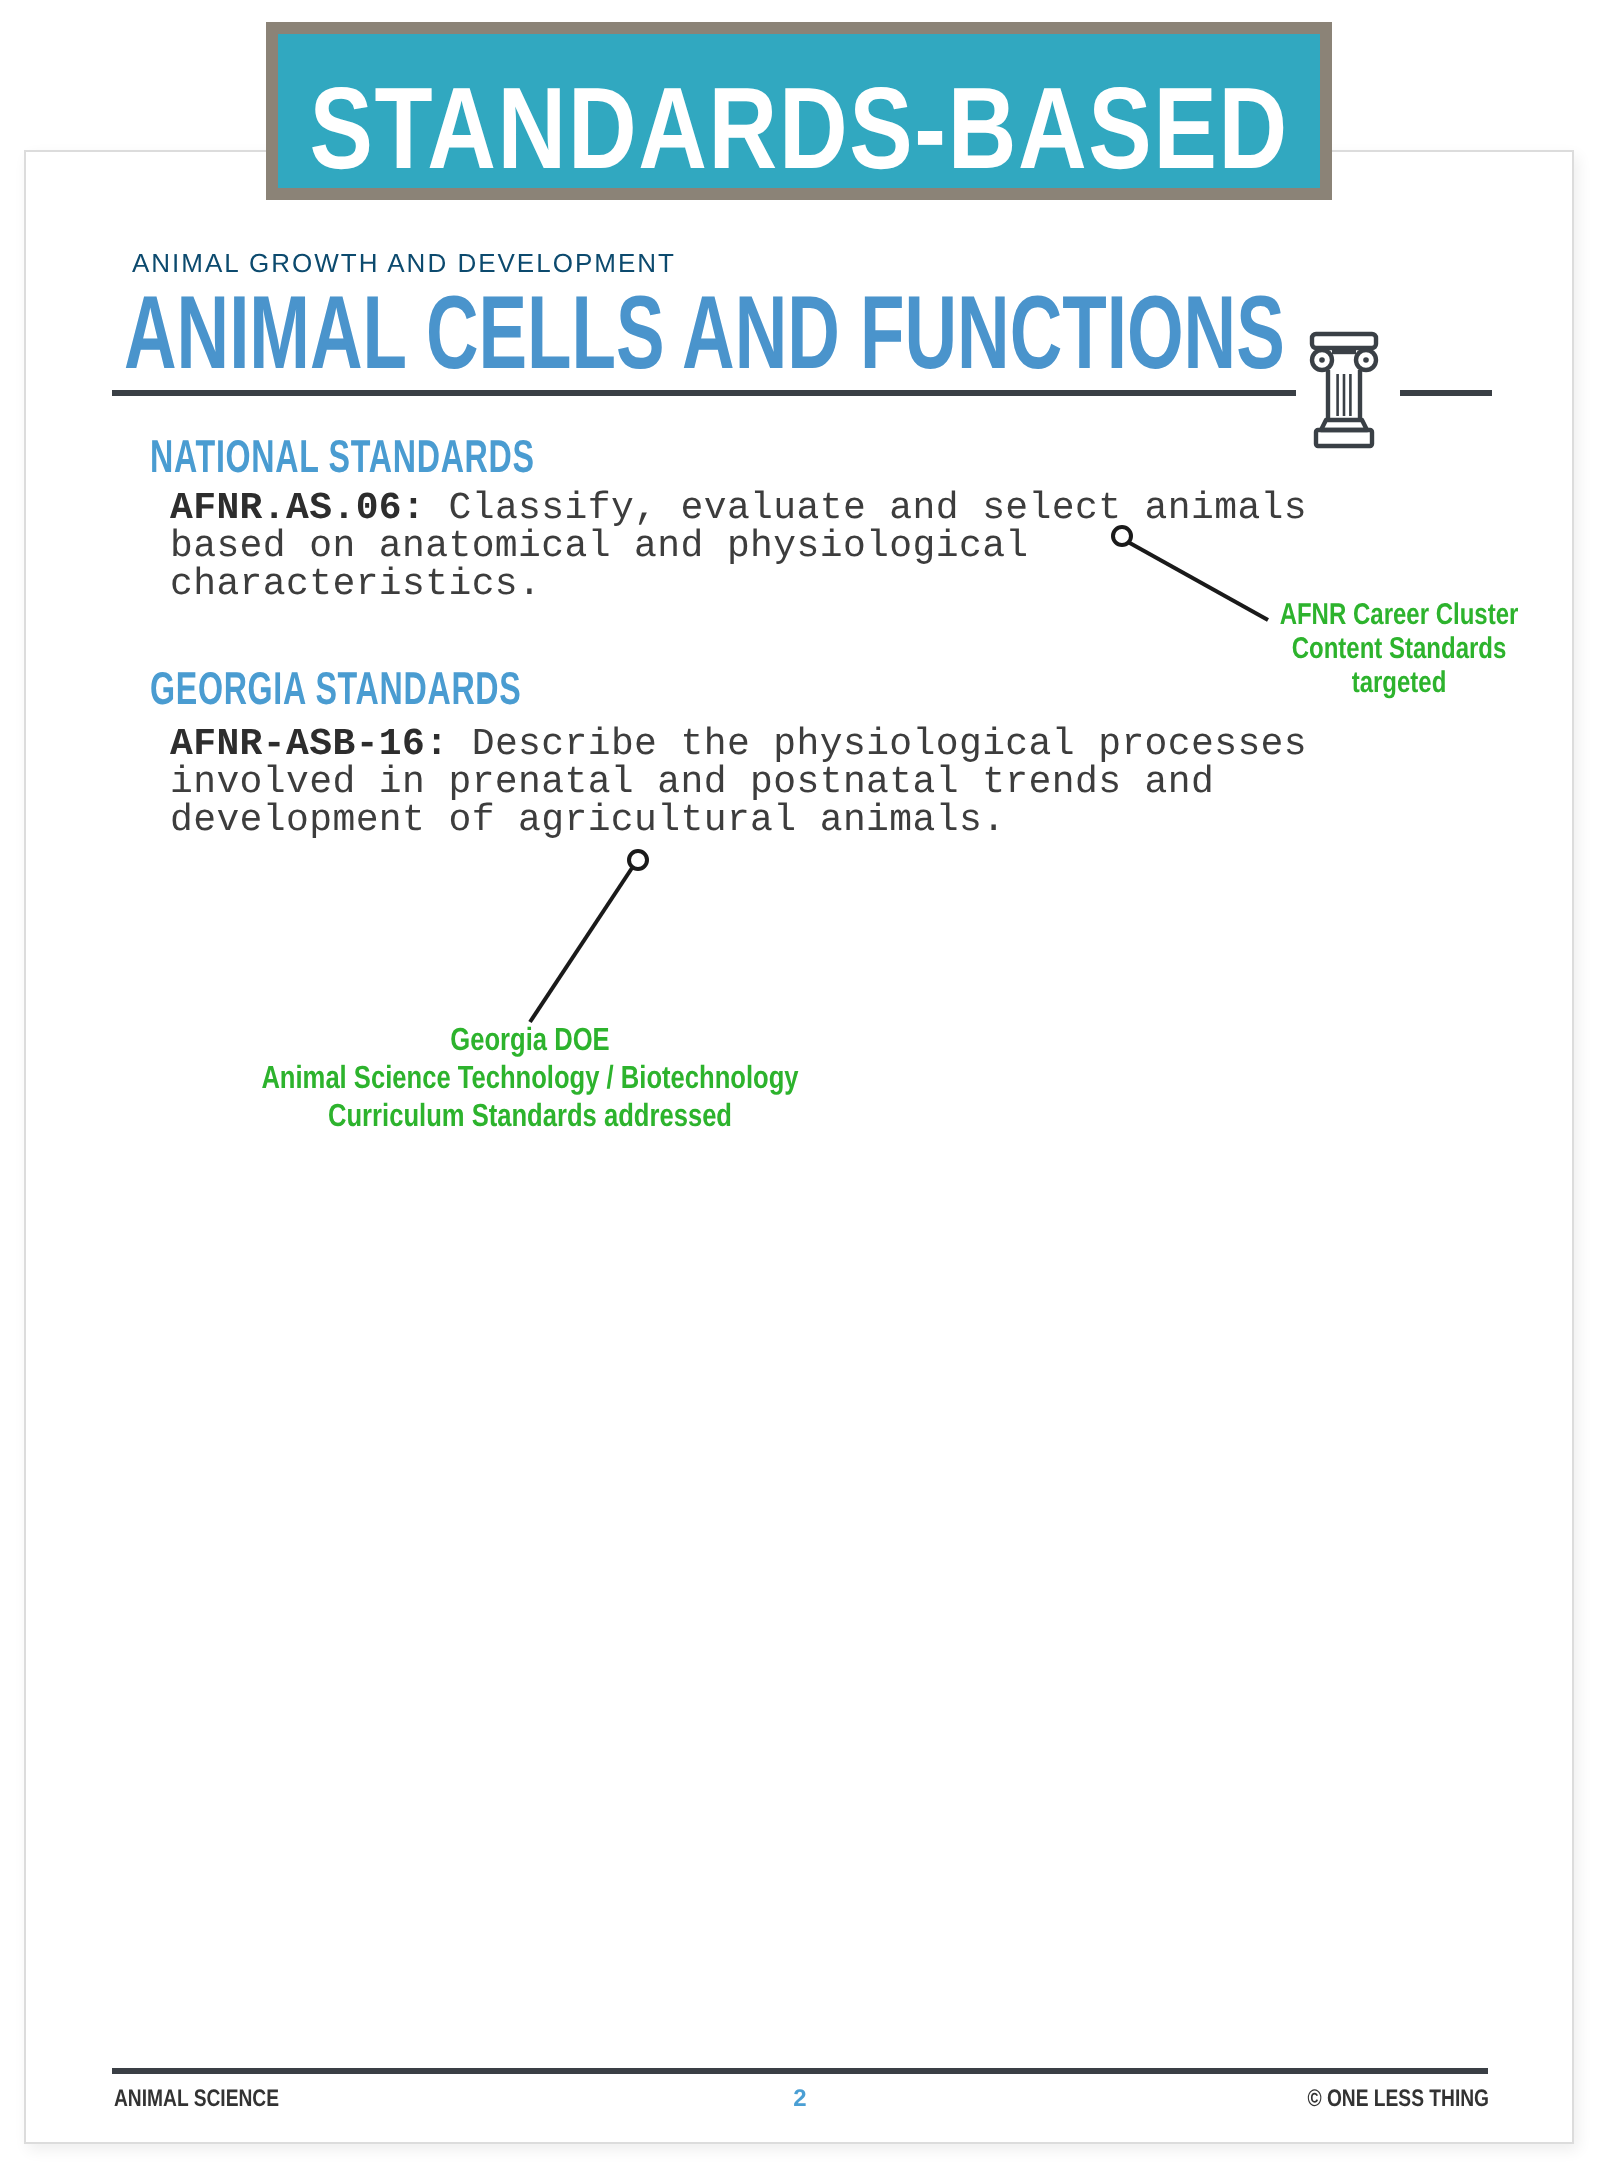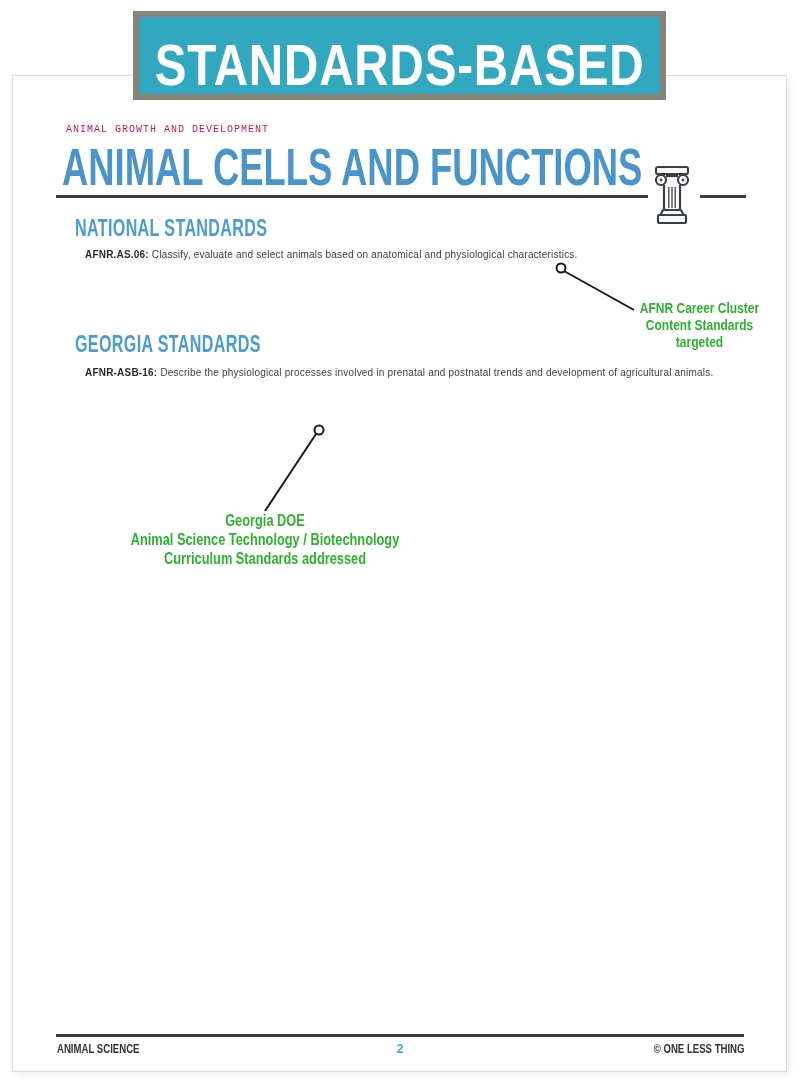--- a/index.html
+++ b/index.html
@@ -18,21 +18,21 @@
     background:#31a8c0; border:6px solid #8b8377;
     display:flex; align-items:flex-end; justify-content:center;
   }
   .banner-text {
     color:#ffffff; font-weight:bold; font-size:58px; line-height:1;
     letter-spacing:1px; white-space:nowrap;
     transform:scaleX(0.82); transform-origin:center center;
   }
   .eyebrow {
     position:absolute; left:66px; top:124px;
-    font-family:Liberation Mono, monospace; font-size:10px; color:#be185d;
+    font-family:Liberation Sans, sans-serif; font-size:13px; color:#0c4a6e;
     letter-spacing:1px; white-space:nowrap;
   }
   .doc-title {
     position:absolute; left:62px; top:141px;
     font-size:52px; font-weight:bold; color:#4a94cc; line-height:1;
     white-space:nowrap; transform:scaleX(0.70); transform-origin:left top;
   }
   .rule { position:absolute; height:3px; background:#3a3f45; }
   .rule-left  { left:56px;  top:195px; width:592px; }
   .rule-right { left:700px; top:195px; width:46px; }
@@ -42,21 +42,21 @@
     position:absolute; left:75px;
     font-size:23px; font-weight:bold; color:#4a9cd1; line-height:1;
     letter-spacing:0.5px; white-space:nowrap;
     transform:scaleX(0.70); transform-origin:left top;
   }
   .heading-national { top:217px; }
   .heading-georgia  { top:333px; }
 
   .std-para {
     position:absolute; left:85px;
-    font-size:10px; line-height:19px; color:#3d3d3d; letter-spacing:0.2px;
+    font-size:19px; line-height:19px; color:#3d3d3d; letter-spacing:0.2px;font-family:Liberation Mono, monospace;
   }
   .std-para .std-code { font-weight:bold; color:#2d2d2d; }
   .para-1 { top:245px; width:590px; }
   .para-2 { top:363px; width:645px; }
   .para-3 { top:401px; width:655px; }
 
   .callout-svg { position:absolute; overflow:visible; }
   .callout-1 { left:550px; top:258px; width:95px; height:58px; }
   .callout-2 { left:255px; top:420px; width:75px; height:95px; }
 

